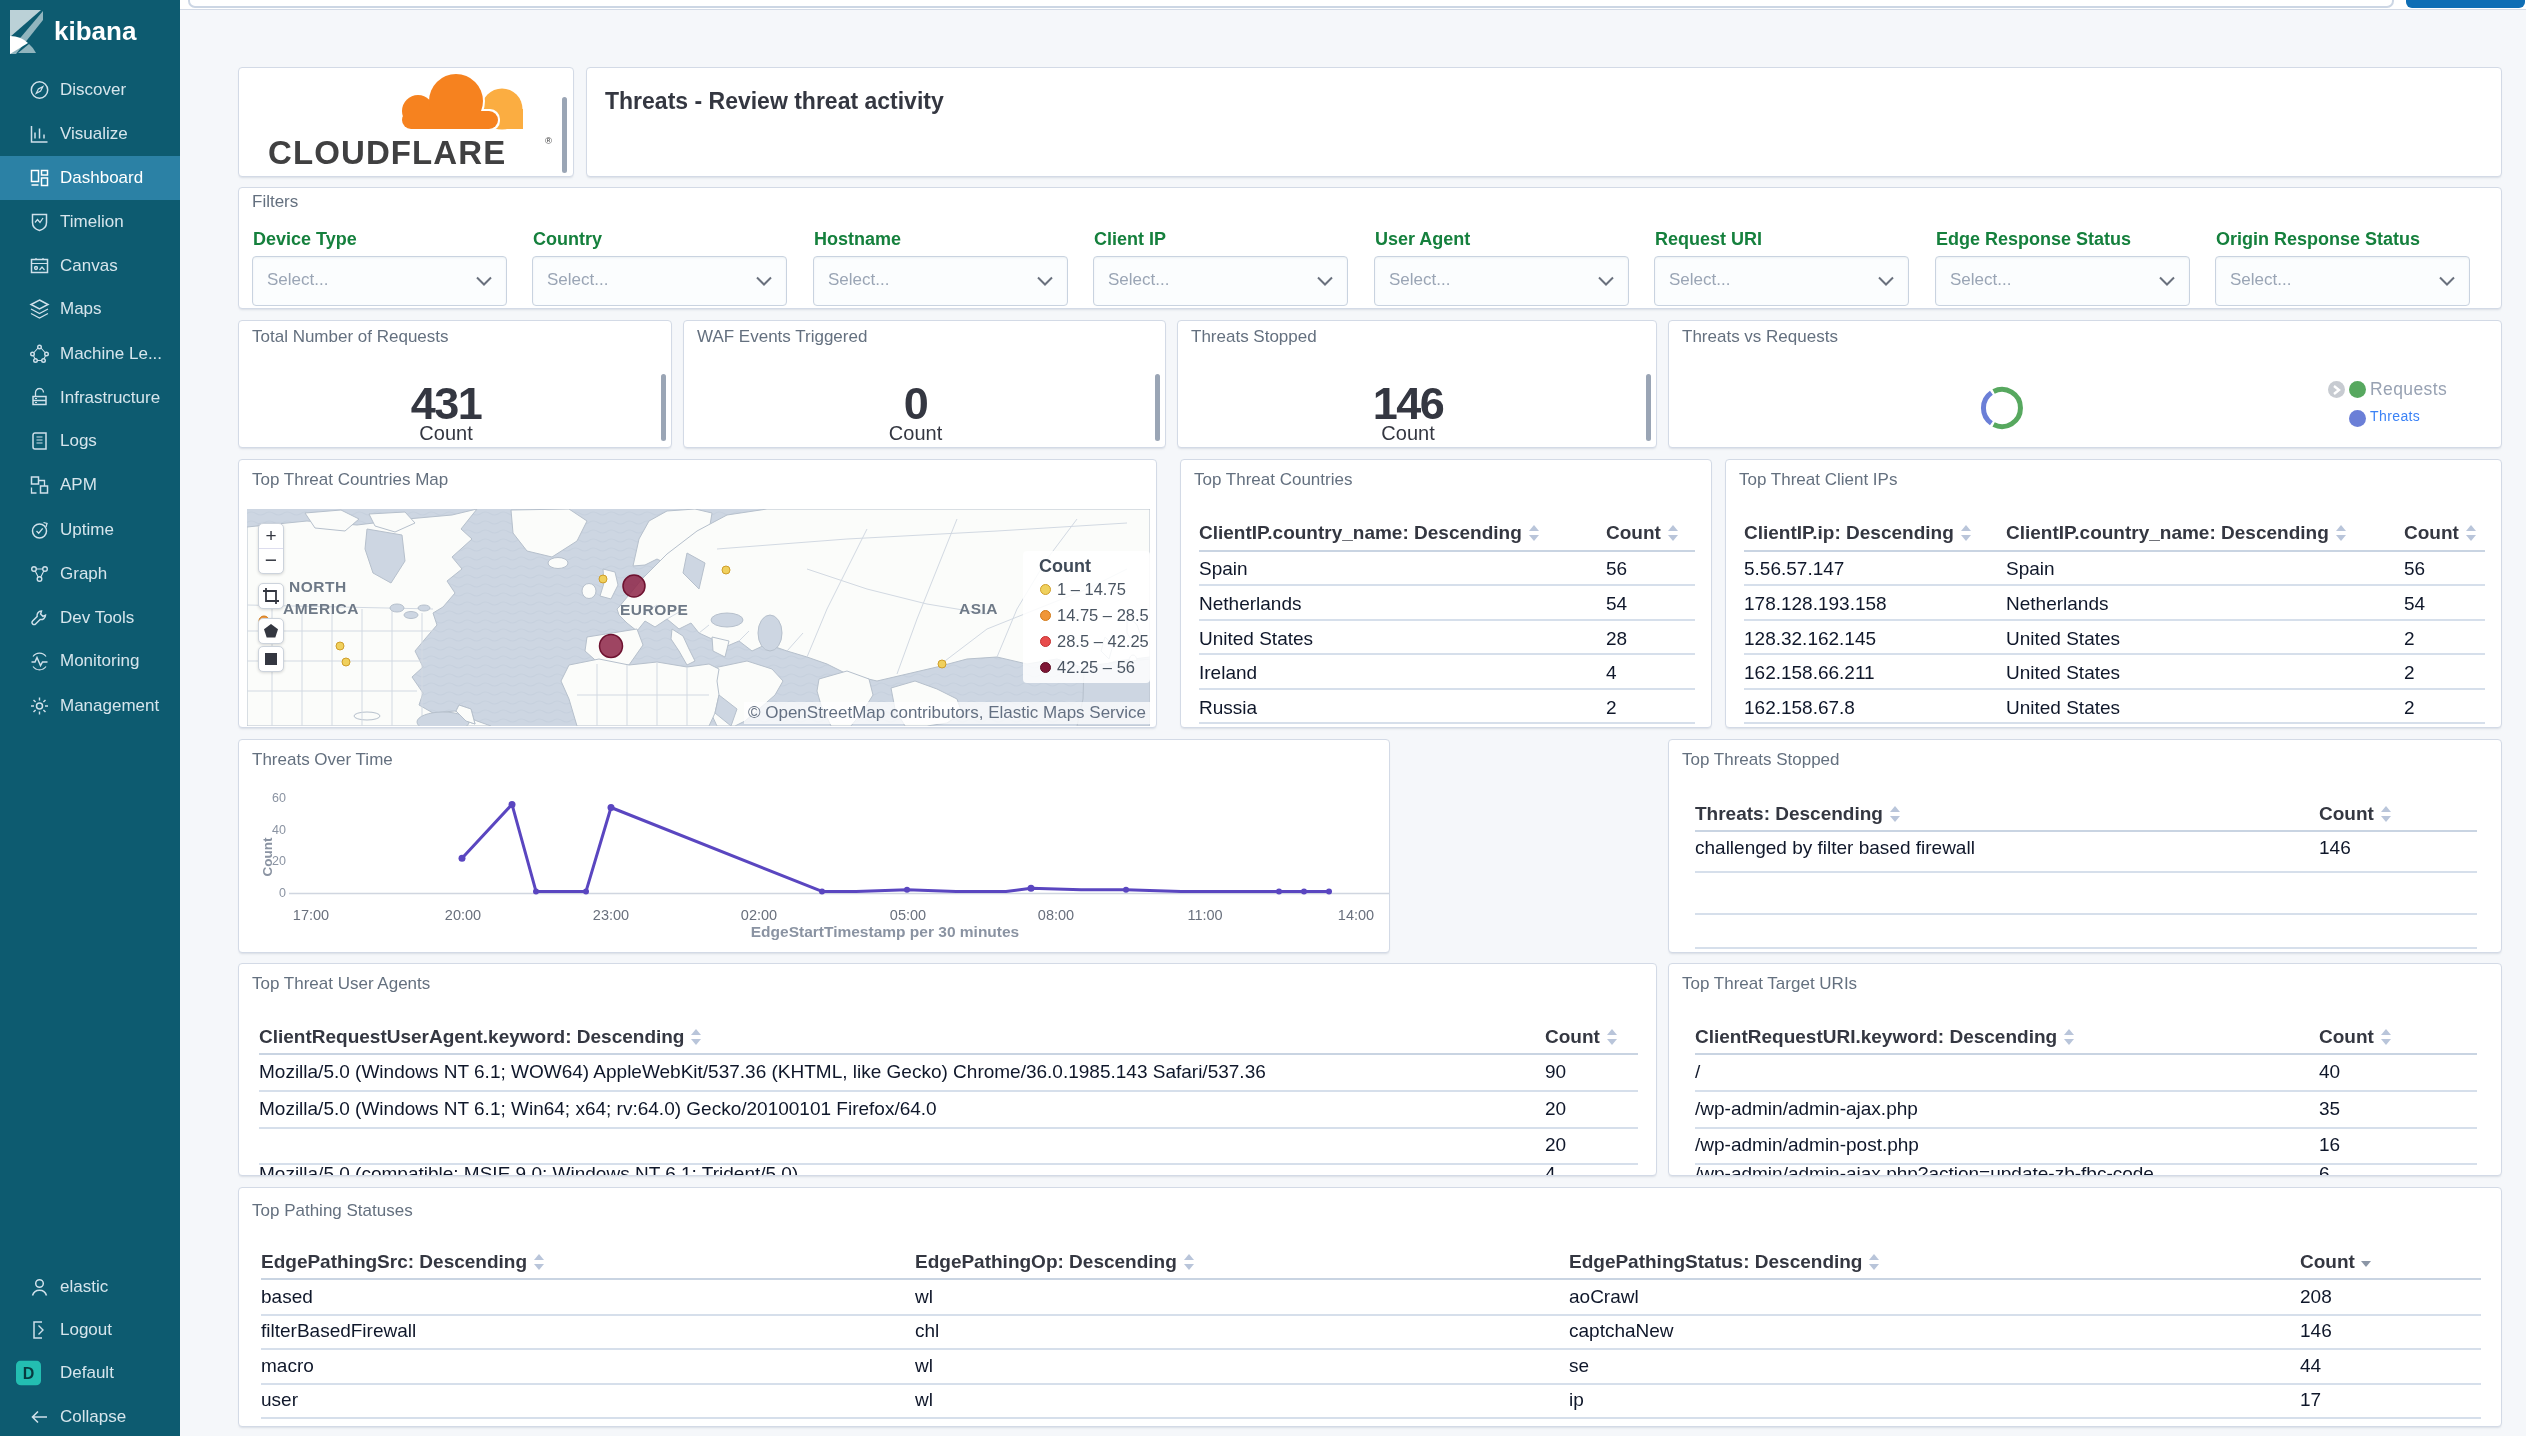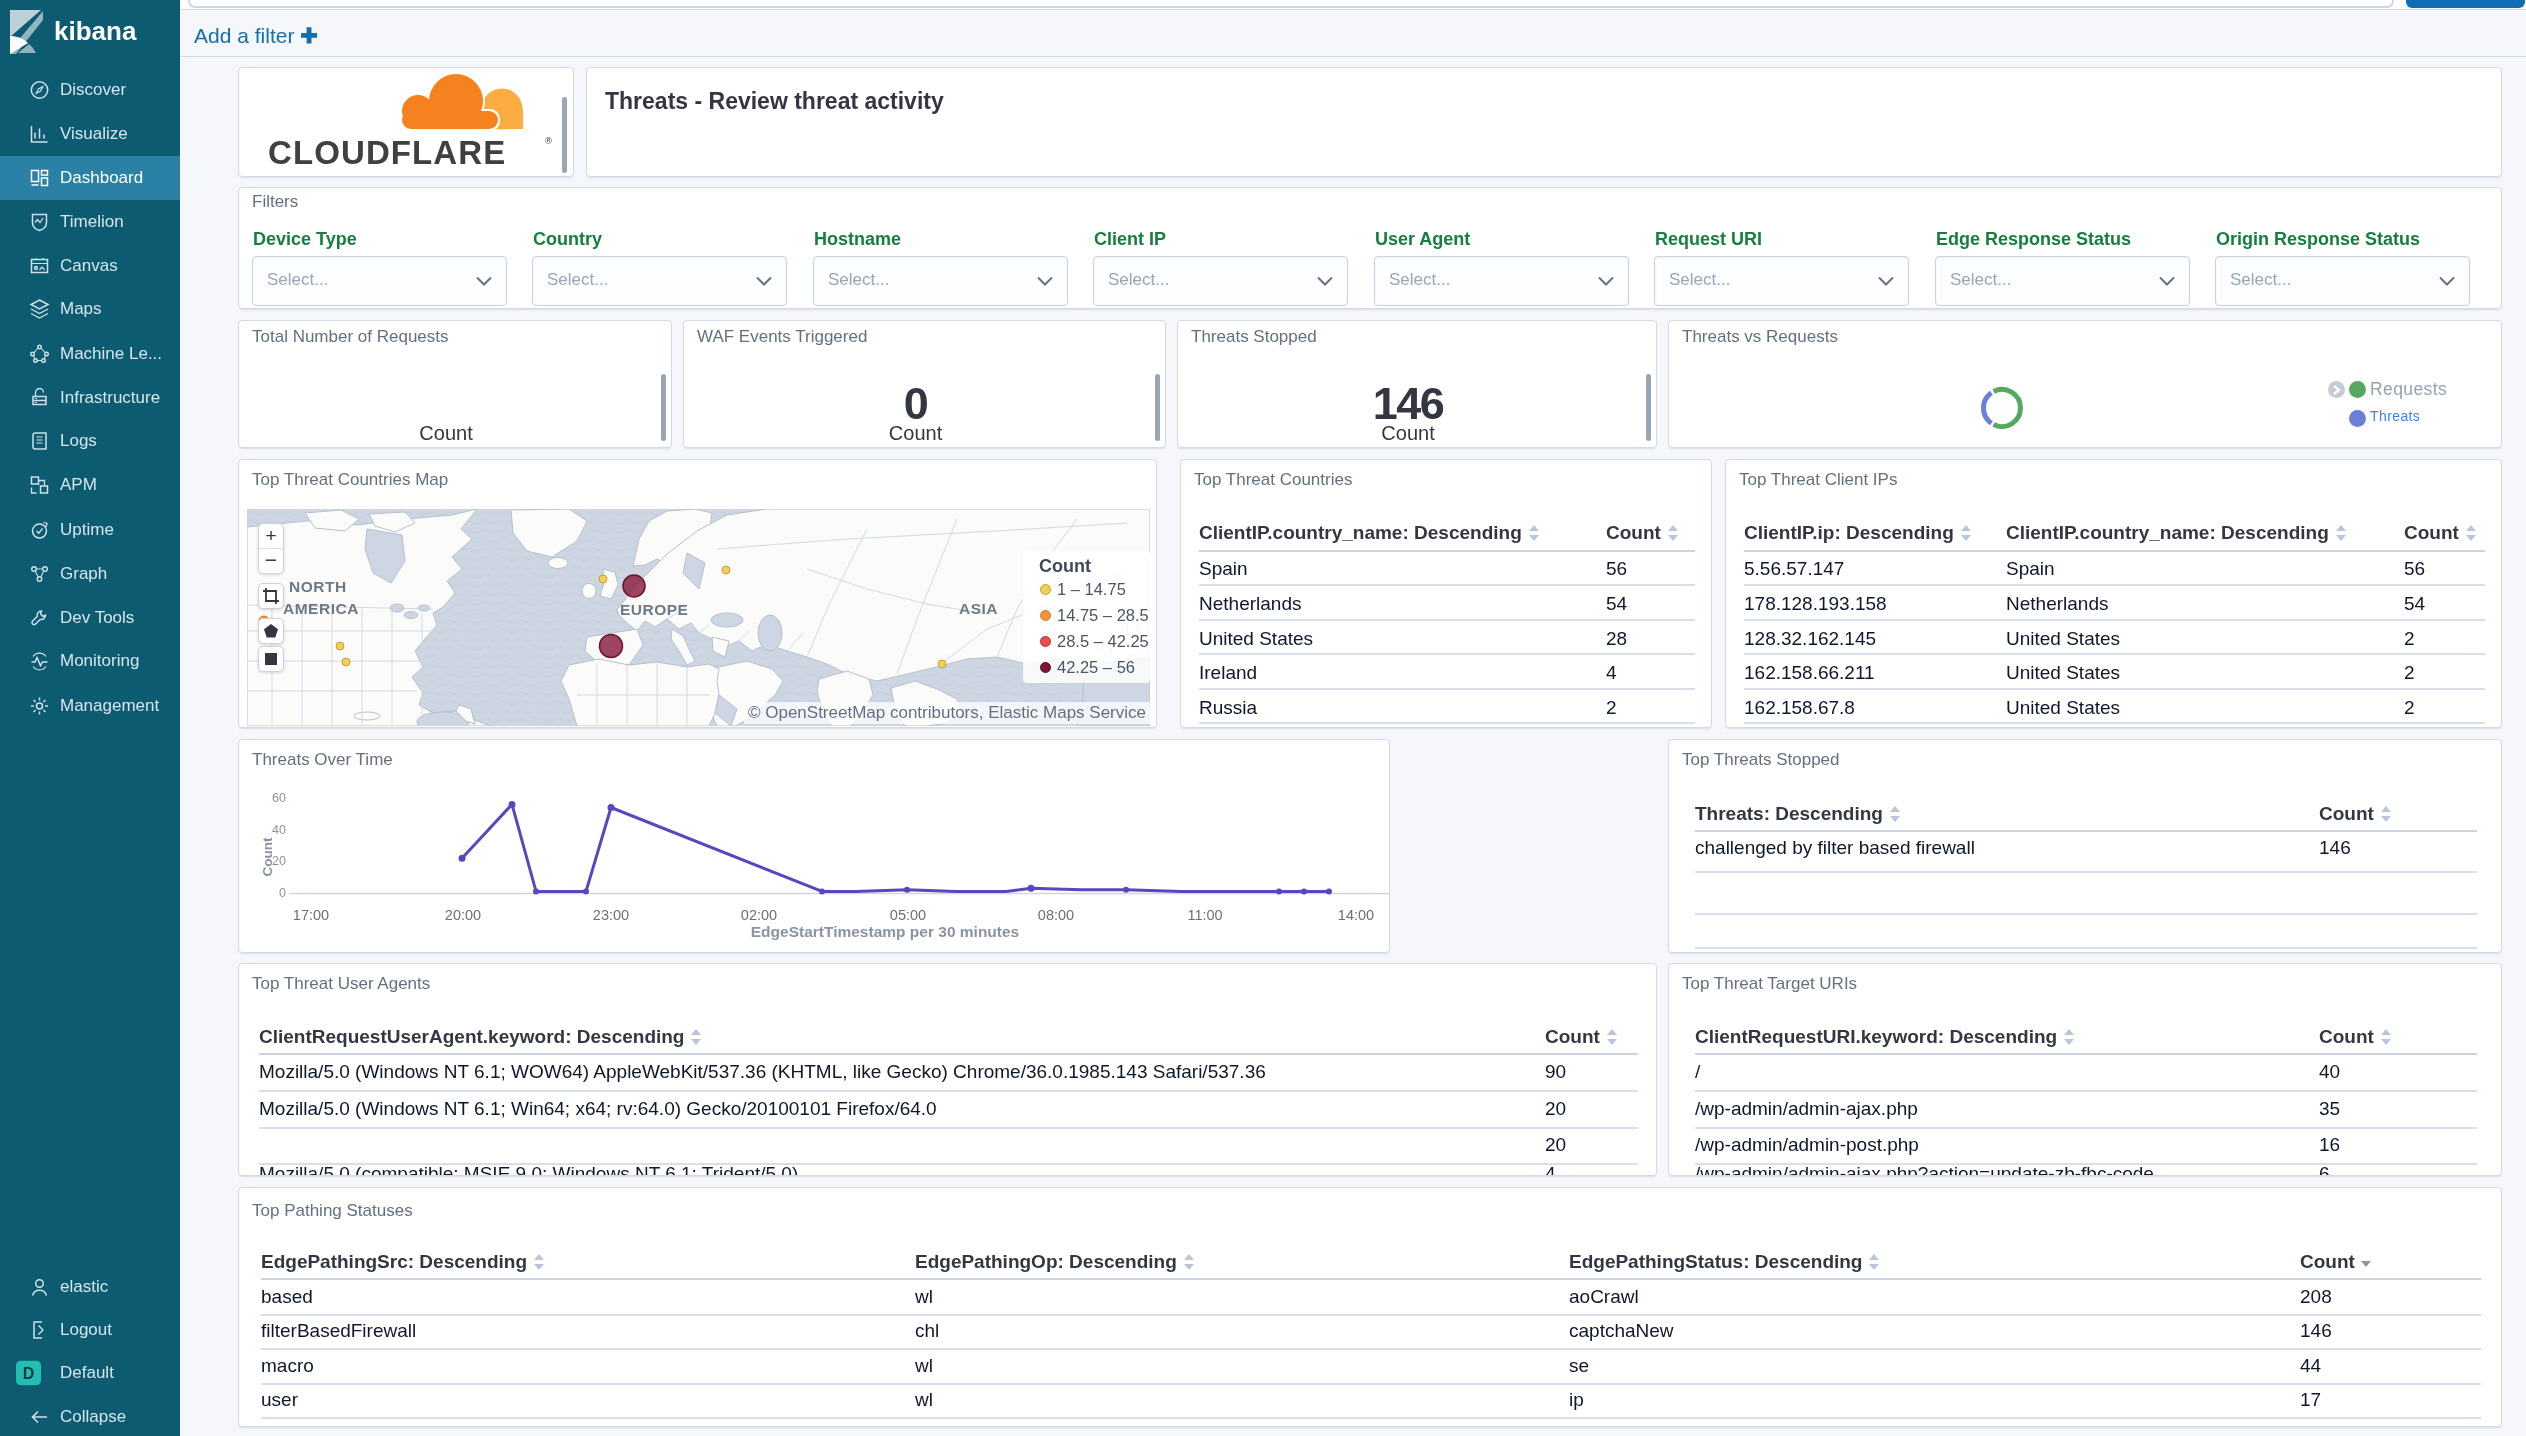--- a/index.html
+++ b/index.html
@@ -45,23 +45,20 @@
 .mnum { position:absolute; width:calc(100% - 18px); text-align:center; font-size:45px; font-weight:700; color:#343741; letter-spacing:-1.5px; }
 .mcount { position:absolute; width:calc(100% - 18px); text-align:center; font-size:20px; color:#343741; }
 </style>
 </head>
 <body>
 <div id="scene">
 
 <div id="topbar">
   <div id="searchfrag"></div>
   <div id="btnfrag"></div>
-</div>
-<div id="filterbar">
-  <div id="addfilter">Add a filter <b>✚</b></div>
 </div>
 
 <div id="sidebar">
   <svg class="abs" style="left:10px;top:10px" width="34" height="44" viewBox="0 0 34 44">
     <polygon points="0,0 31,0 0,27" fill="#ffffff" opacity="0.72"></polygon>
     <polygon points="33,1 33,10 6,44 0,44 0,40" fill="#ffffff" opacity="0.55"></polygon>
     <path d="M0,26 A26,26 0 0 1 18,33 L0,44 Z" fill="#ffffff"></path>
     <path d="M19,34 A27,27 0 0 1 26,43 L8,43 Z" fill="#ffffff" opacity="0.55"></path>
   </svg>
   <div class="abs" style="left:54px;top:16px;color:#fff;font-size:26px;font-weight:700;">kibana</div>
@@ -331,20 +328,21 @@
   <div class="fselect" style="left:1976px">
           <span>Select...</span>
           <svg width="16" height="10" viewBox="0 0 16 10" fill="none" stroke="#69707d" stroke-width="2">
             <path d="M1 1.5 L8 8.5 L15 1.5"></path>
           </svg>
         </div>
 </div>
 
 <div class="panel" style="left:238px;top:320px;width:434px;height:128px;">
   <div class="ptitle" style="top:6px">Total Number of Requests</div>
+  <div class="mnum" style="top:57px">431</div>
   <div class="mcount" style="top:101px">Count</div>
   <div class="sbar" style="right:5px;top:53px;height:67px;"></div>
 </div>
 
 <div class="panel" style="left:683px;top:320px;width:483px;height:128px;">
   <div class="ptitle" style="top:6px">WAF Events Triggered</div>
   <div class="mnum" style="top:57px">0</div>
   <div class="mcount" style="top:101px">Count</div>
   <div class="sbar" style="right:5px;top:53px;height:67px;"></div>
 </div>

